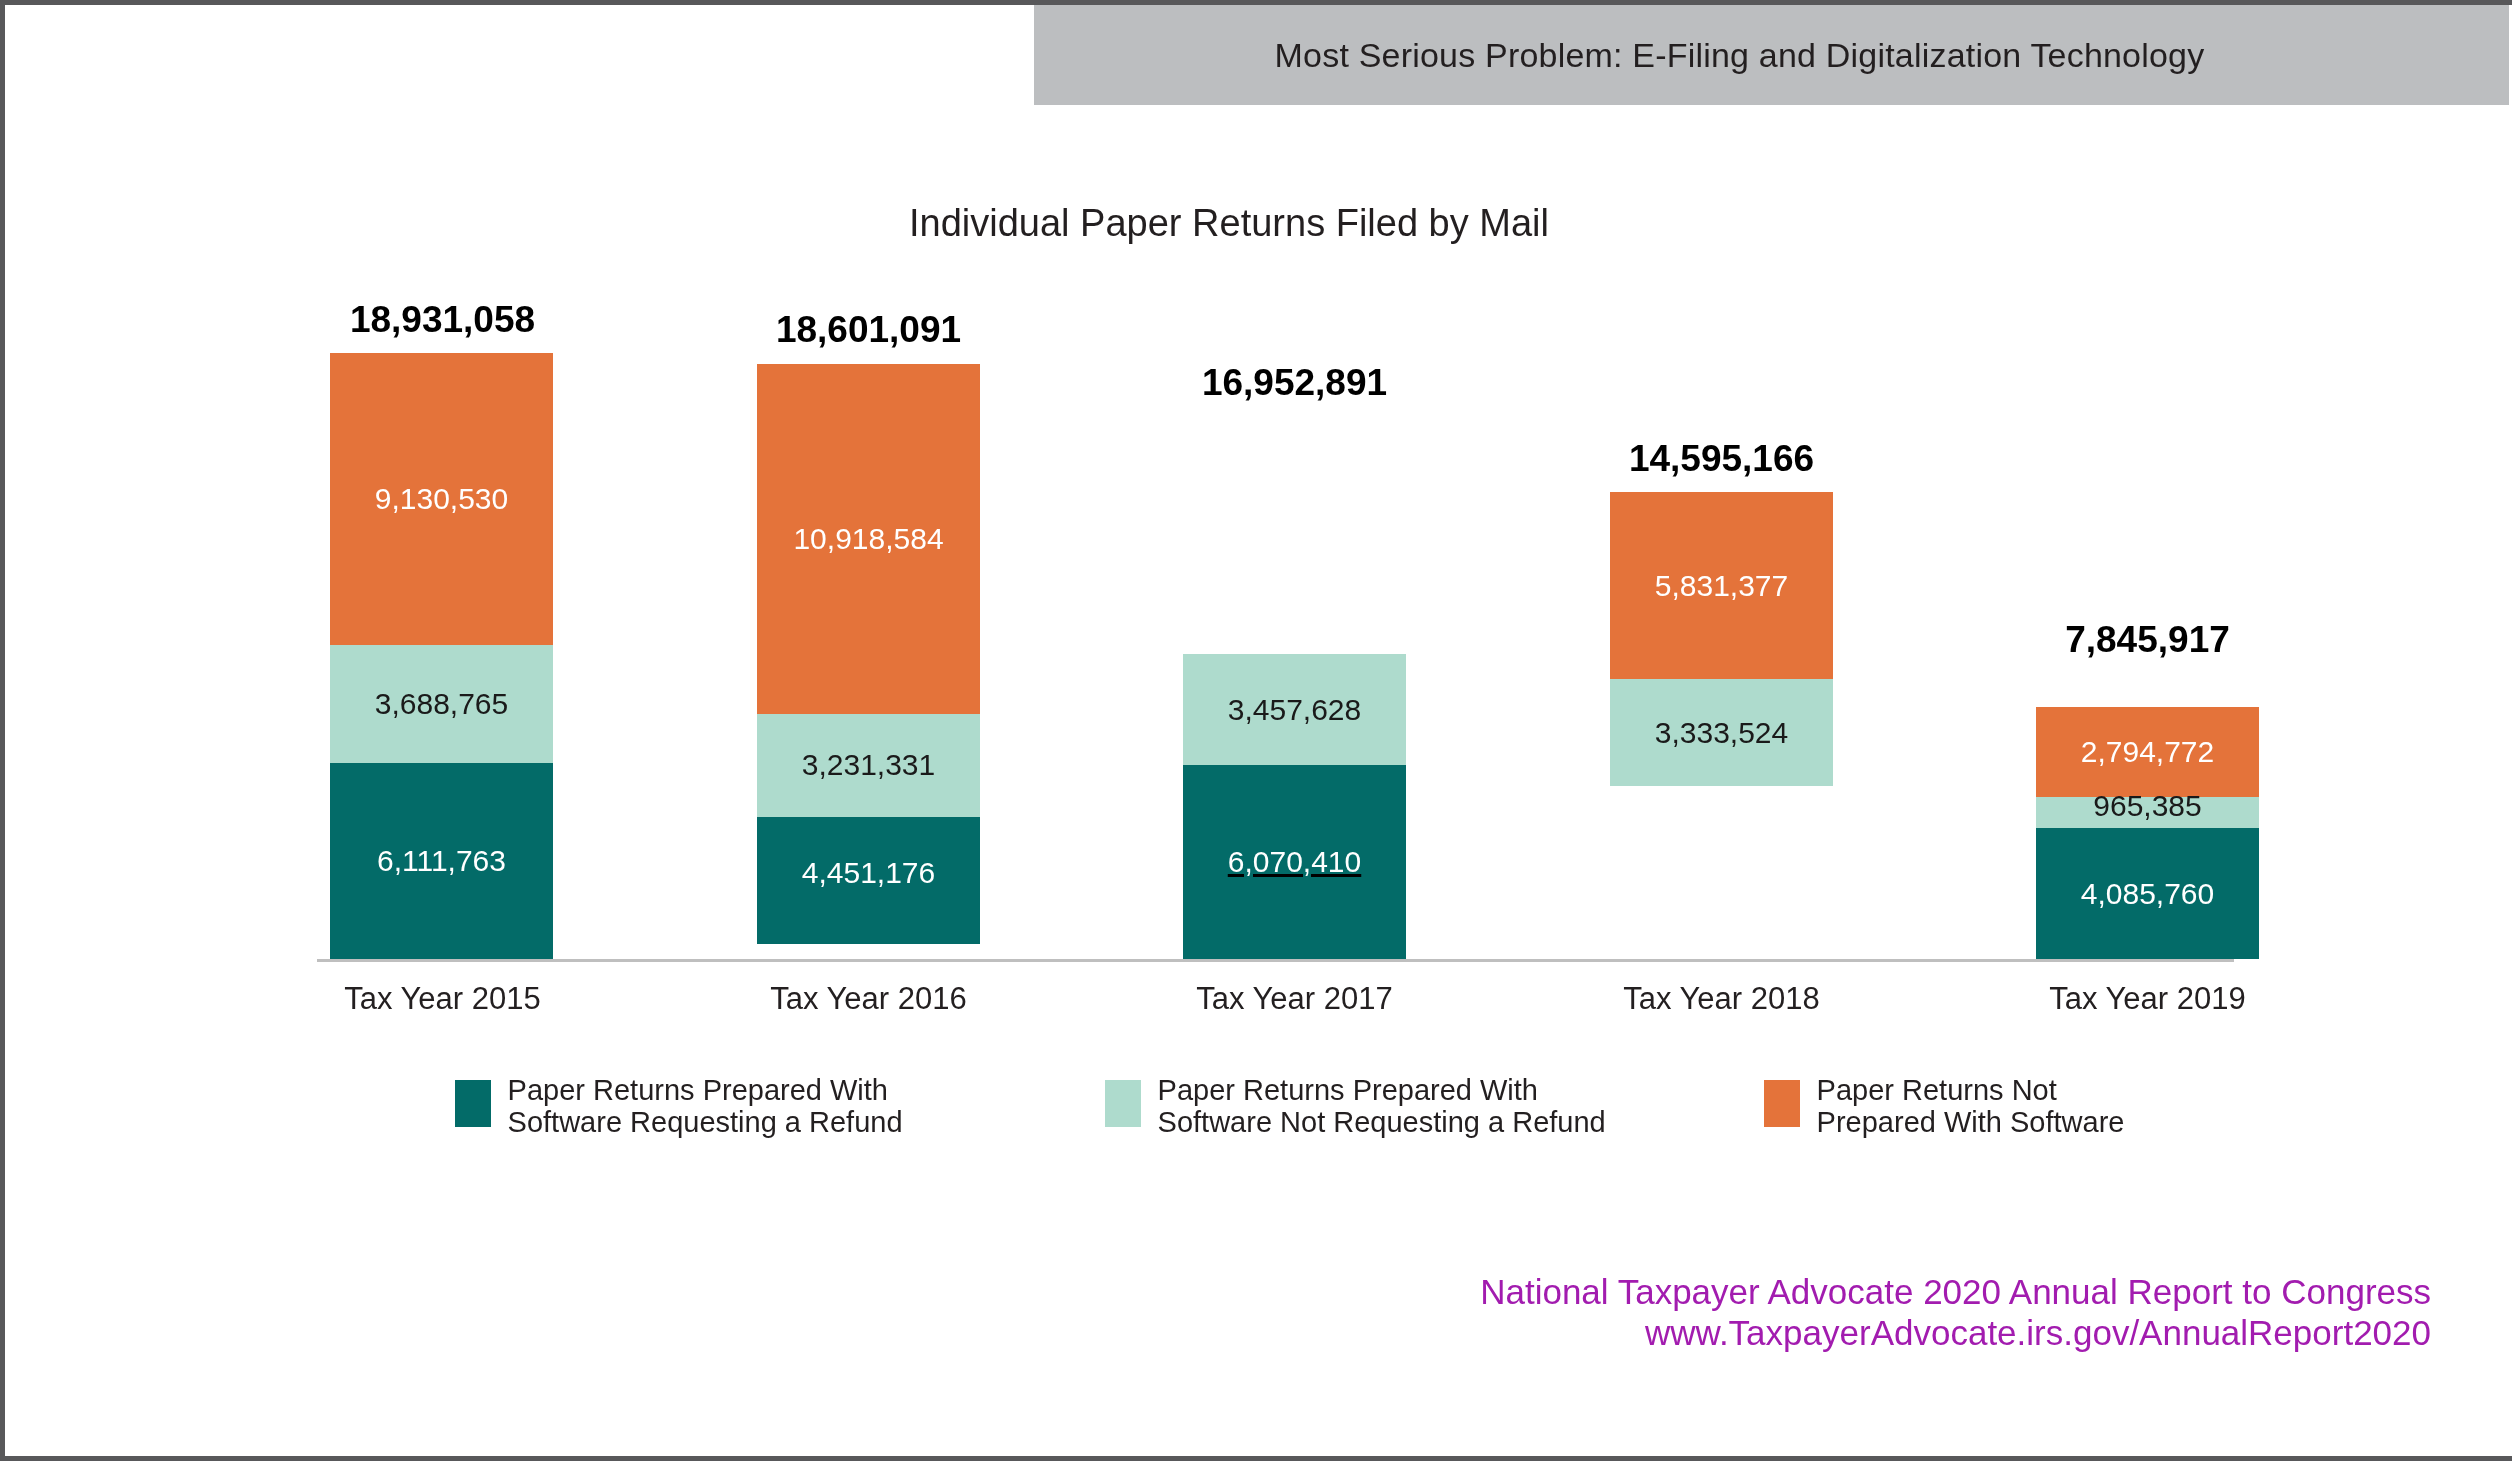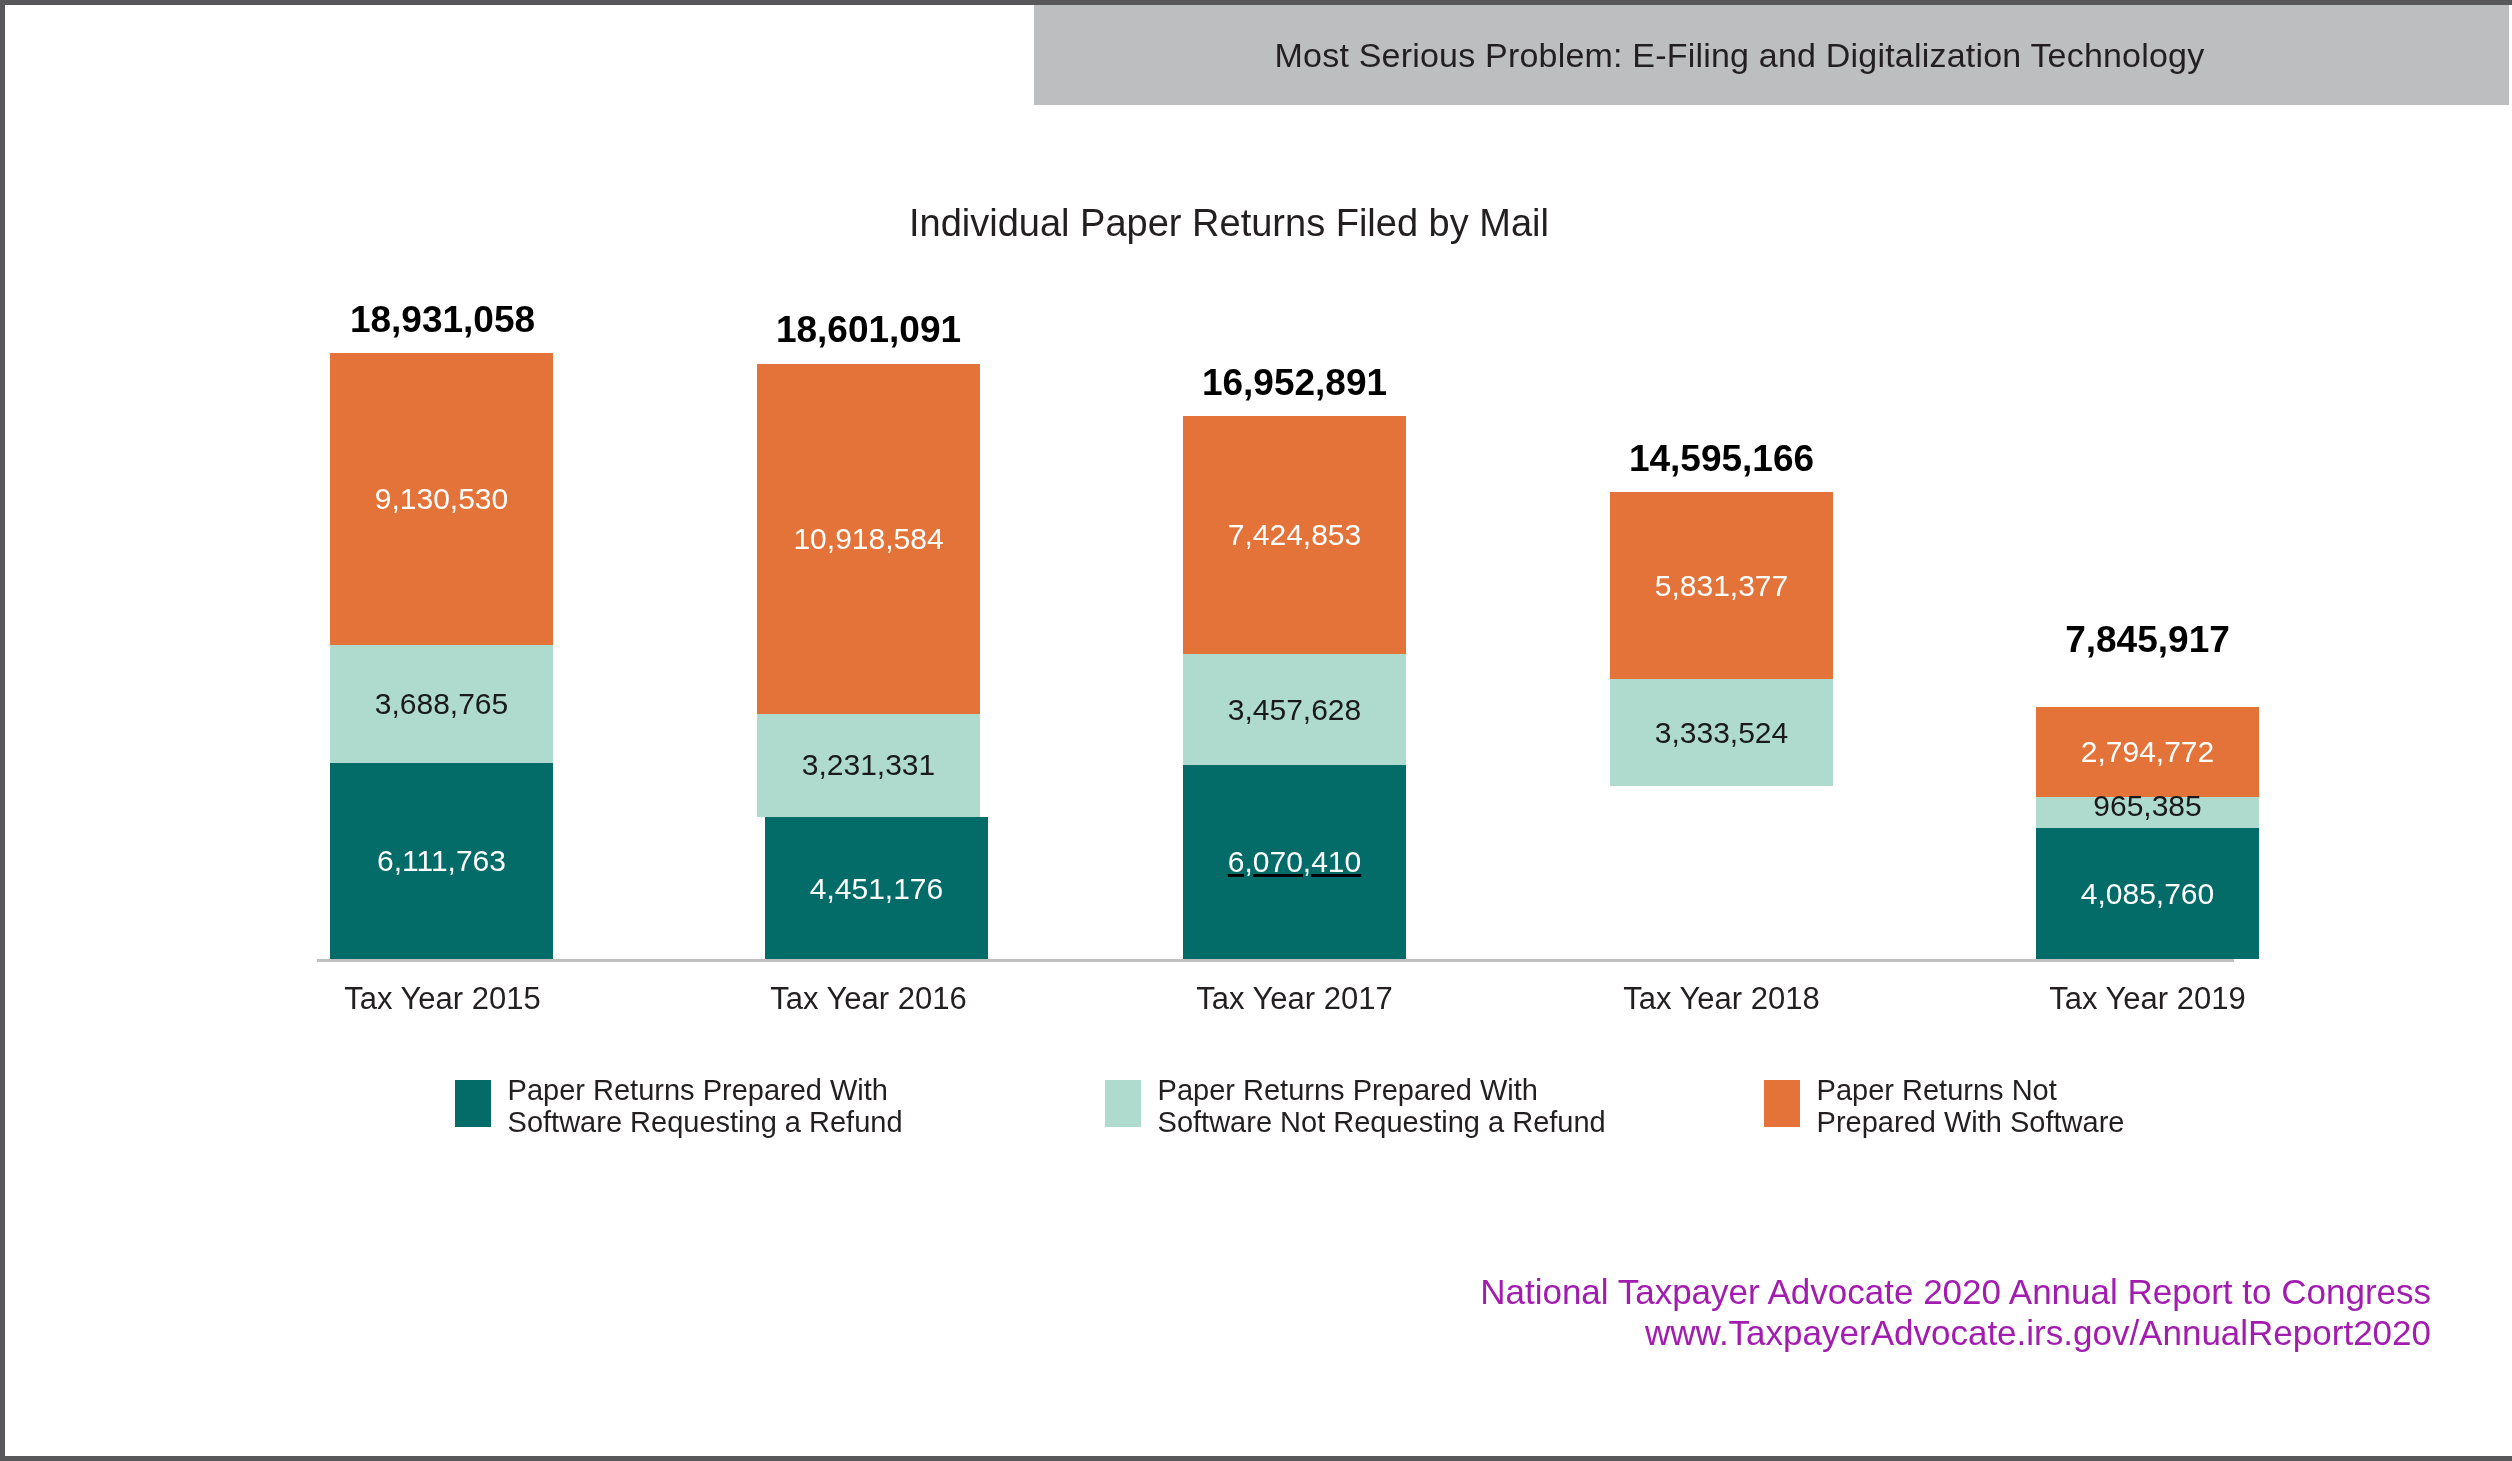--- a/index.html
+++ b/index.html
@@ -197,40 +197,37 @@
           </div>
           <div class="seg s-light" style="height: 118px; bottom: 196px; left: 0px; align-items: center;">
             <span class="seg-label">3,688,765</span>
           </div>
           <div class="seg s-orange" style="height: 292px; bottom: 314px; left: 0px;">
             <span class="seg-label">9,130,530</span>
           </div>
         </div>
         <div class="total-label" style="left: 264px; top: 294px;">18,931,058</div>
         <div class="bar-col" style="left: 752px; top: 359px; height: 596px;">
-          <div class="seg s-dark" style="height: 143px; bottom: 0px; left: 0px; margin-left: 8px;">
+          <div class="seg s-dark" style="height: 143px; bottom: 16px; left: 0px;">
             <span class="seg-label">4,451,176</span>
           </div>
           <div class="seg s-light" style="height: 104px; bottom: 143px; left: 0px;">
             <span class="seg-label">3,231,331</span>
           </div>
           <div class="seg s-orange" style="height: 350px; bottom: 246px; left: 0px;">
             <span class="seg-label">10,918,584</span>
           </div>
         </div>
         <div class="total-label" style="left: 690px; top: 304px;">18,601,091</div>
         <div class="bar-col" style="left: 1178px; top: 411px; height: 543px;">
           <div class="seg s-dark" style="height: 194px; bottom: 0px; left: 0px; text-decoration: underline;">
             <span class="seg-label">6,070,410</span>
           </div>
           <div class="seg s-light" style="height: 111px; bottom: 194px; left: 0px;">
             <span class="seg-label">3,457,628</span>
-          </div>
-          <div class="seg s-orange" style="height: 238px; bottom: 305px; left: 0px;">
-            <span class="seg-label">7,424,853</span>
           </div>
         </div>
         <div class="total-label" style="left: 1116px; top: 357px;">16,952,891</div>
         <div class="bar-col" style="left: 1605px; top: 487px; height: 468px;">
           <div class="seg s-light" style="height: 107px; bottom: 174px; left: 0px;">
             <span class="seg-label">3,333,524</span>
           </div>
           <div class="seg s-orange" style="height: 187px; bottom: 281px; left: 0px;">
             <span class="seg-label">5,831,377</span>
           </div>

